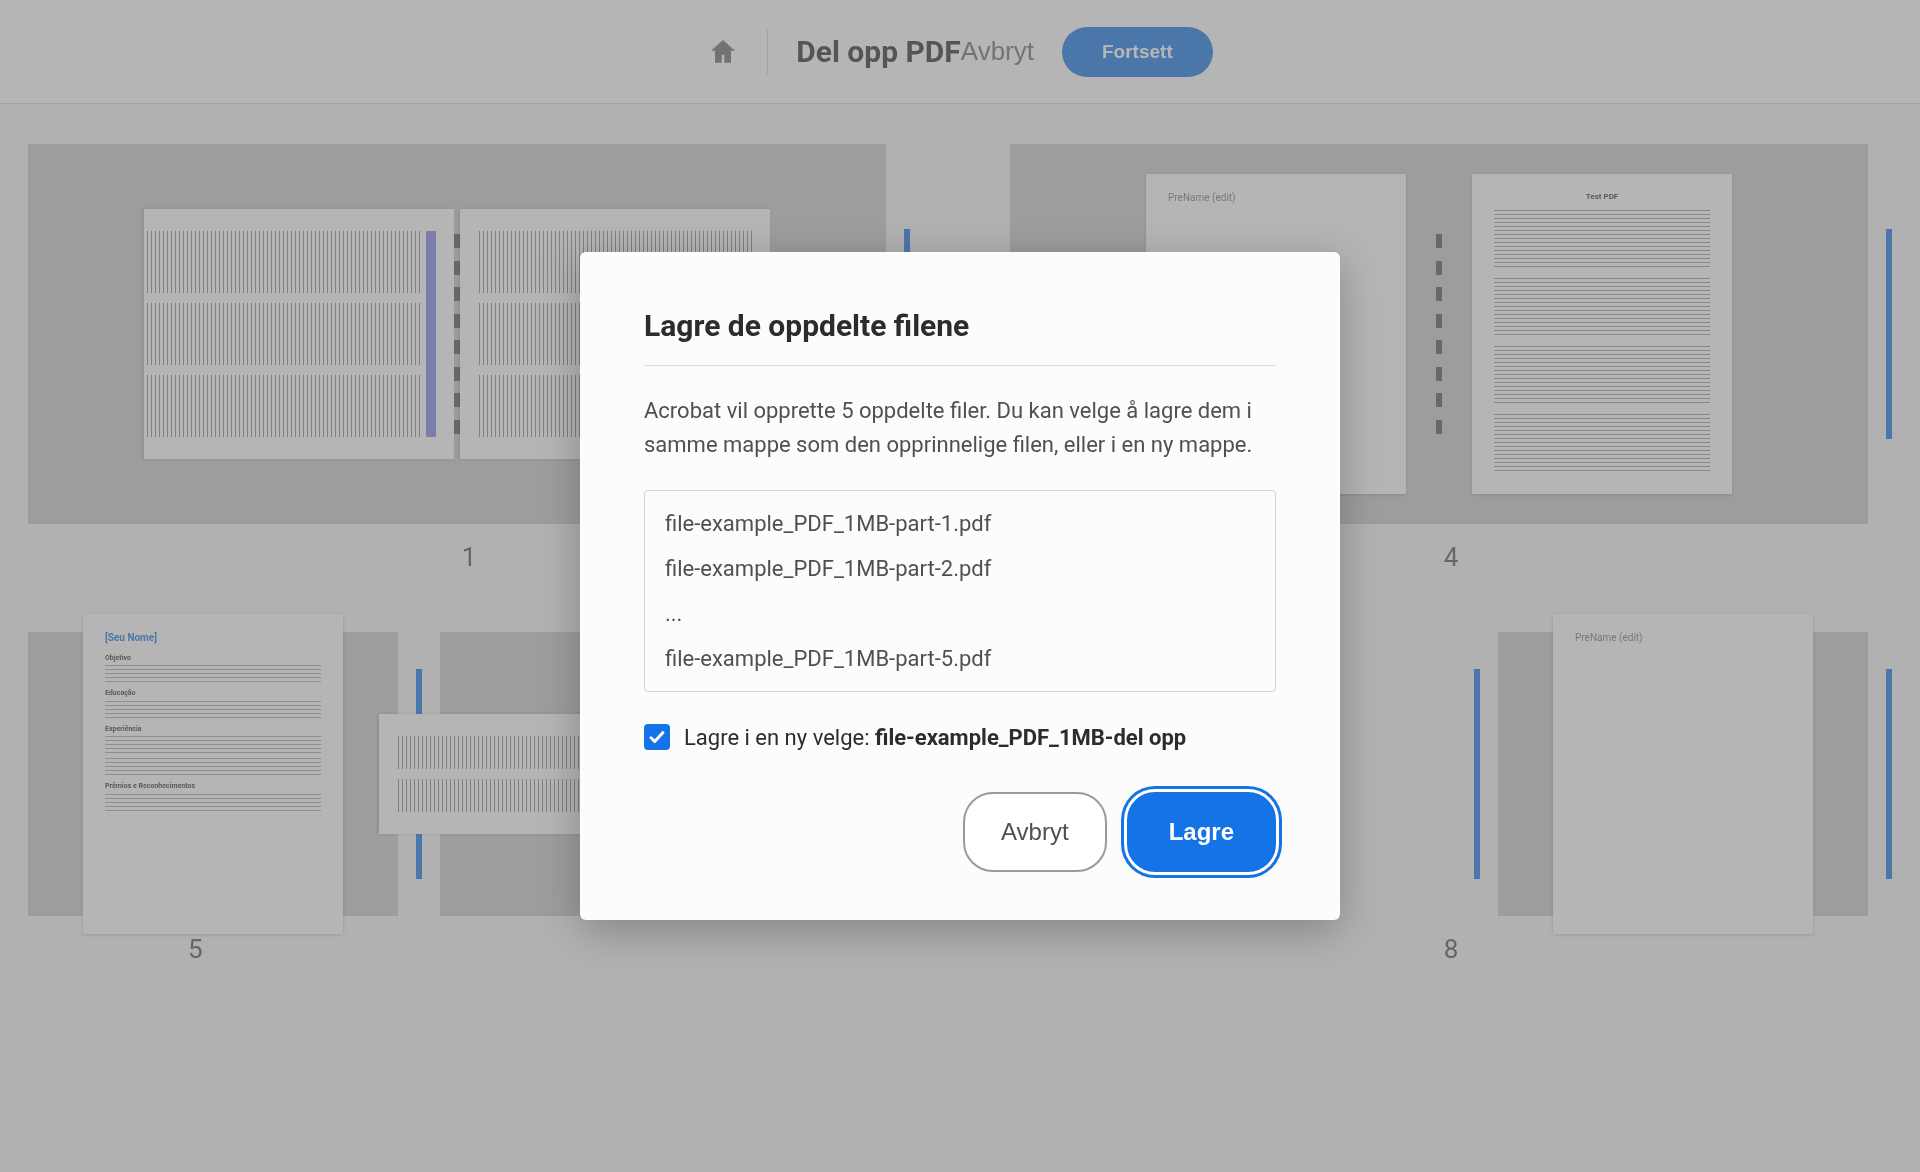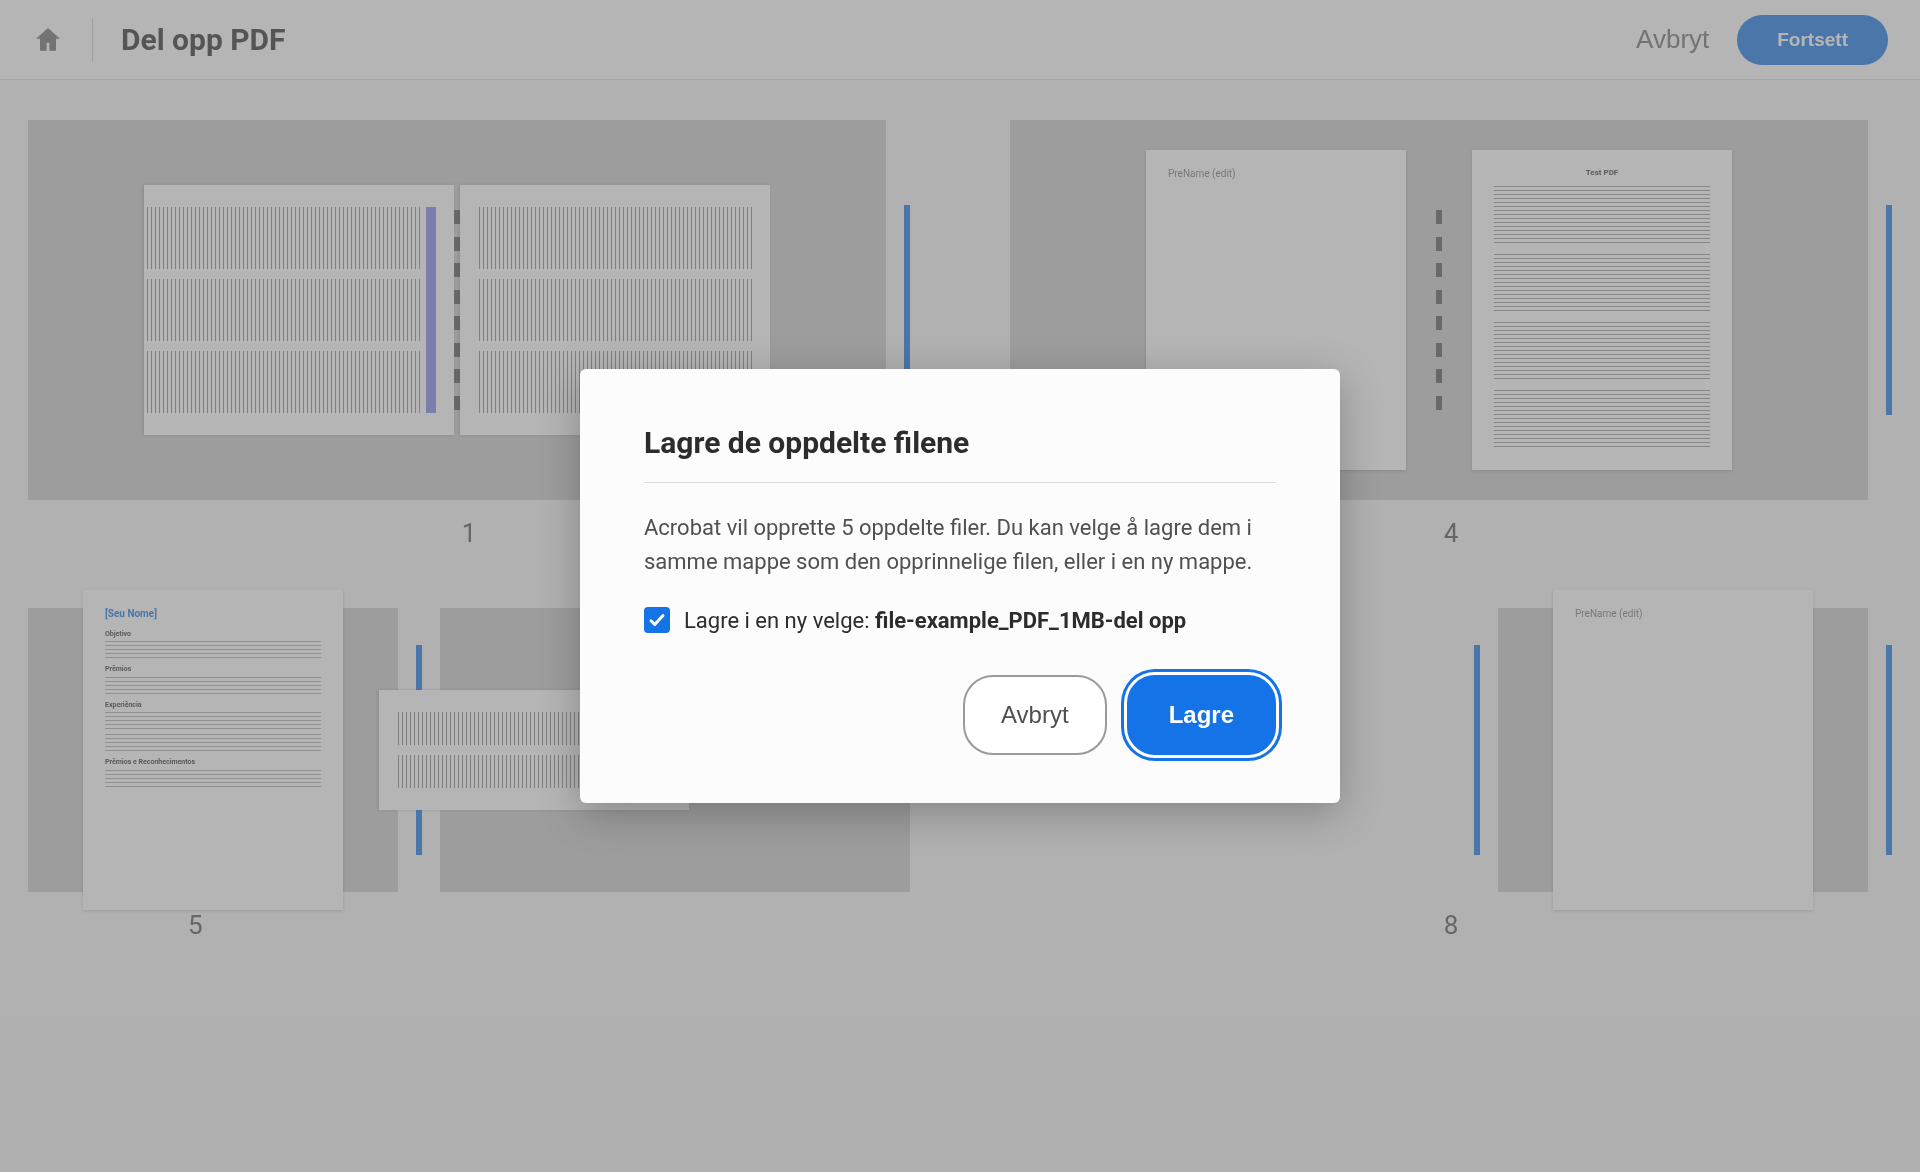--- a/index.html
+++ b/index.html
@@ -9,22 +9,22 @@
     width: 1920px;
     height: 1172px;
     overflow: hidden;
     position: relative;
   }
 
   
   .header {
     display: flex;
     align-items: center;
-    justify-content: space-between;
-    height: 80px;
+    justify-content: center;
+    height: 104px;
     padding: 0 32px;
     background: #fff;
     border-bottom: 1px solid #d8d8d8;
   }
   .header-left {
     display: flex;
     align-items: center;
     gap: 28px;
   }
   .home-icon {
@@ -355,21 +355,21 @@
     <div class="pg-label" style="margin-top:18px;">4</div>
   </div>
 
   <div>
     <div class="group">
       <div class="thumb-single">
         <div class="page-thumb">
           <div class="title-line">[Seu Nome]</div>
           <div class="sect">Objetivo</div>
             <div class="txt"></div>
-          <div class="sect">Prêmios</div>
+          <div class="sect">Educação</div>
             <div class="txt"></div>
           <div class="sect">Experiência</div>
             <div class="txt"></div>
             <div class="txt"></div>
           <div class="sect">Prêmios e Reconhecimentos</div>
             <div class="txt"></div>
         </div>
       </div>
       <div class="divider-solid"></div>
       <div class="thumb-single" style="width:auto; flex:1; justify-content:flex-start;">
@@ -397,20 +397,26 @@
     </div>
     <div class="pg-label" style="margin-top:18px;">8</div>
   </div>
 
 </div>
 
 <div class="overlay">
   <div class="modal">
     <div class="modal-title">Lagre de oppdelte filene</div>
     <div class="modal-desc">Acrobat vil opprette 5 oppdelte filer. Du kan velge å lagre dem i samme mappe som den opprinnelige filen, eller i en ny mappe.</div>
+    <div class="file-list">
+      <div>file-example_PDF_1MB-part-1.pdf</div>
+      <div>file-example_PDF_1MB-part-2.pdf</div>
+      <div>...</div>
+      <div>file-example_PDF_1MB-part-5.pdf</div>
+    </div>
     <div class="check-row">
       <div class="checkbox">
         <svg viewBox="0 0 24 24" fill="none" stroke="currentColor" stroke-width="4" stroke-linecap="round" stroke-linejoin="round">
             <polyline points="4 13 9 18 20 6"></polyline>
           </svg>
       </div>
       <span>
         <span>Lagre i en ny velge: </span><strong>file-example_PDF_1MB-del opp</strong>
       </span>
     </div>

